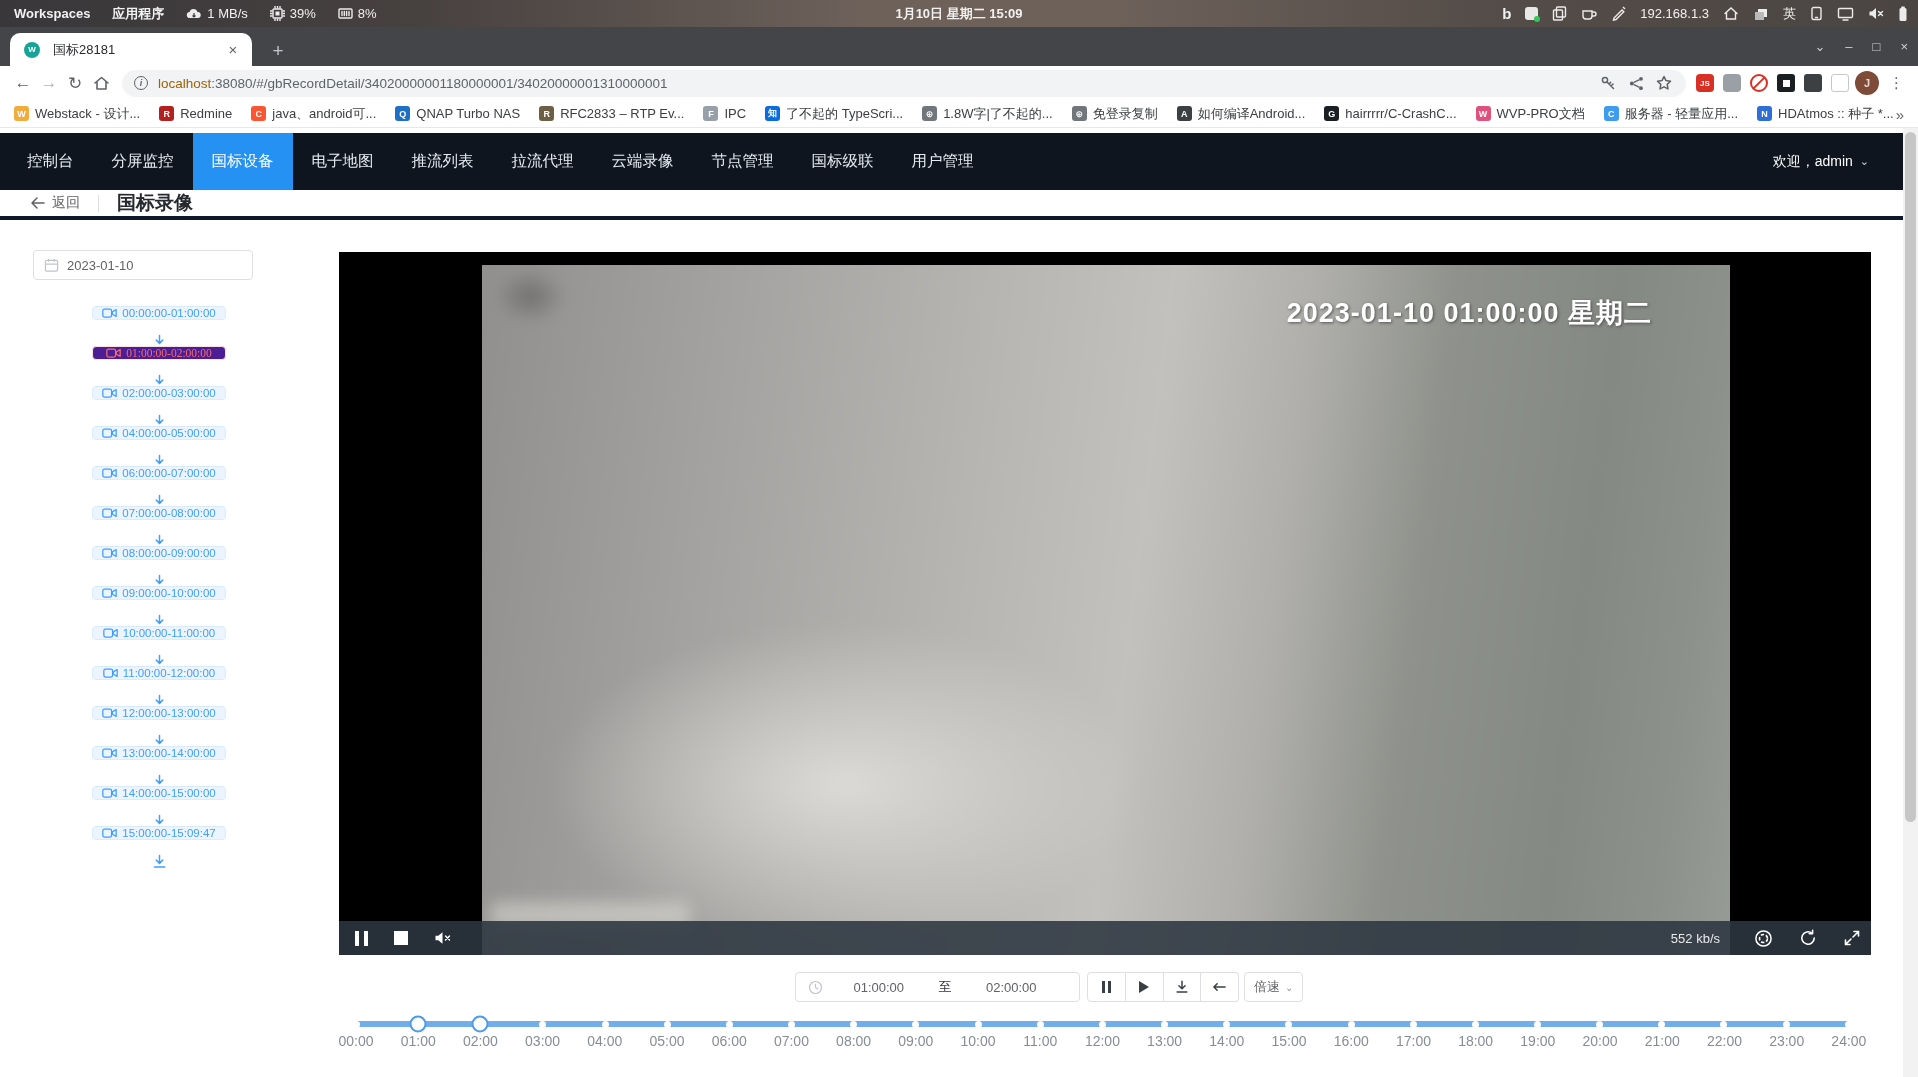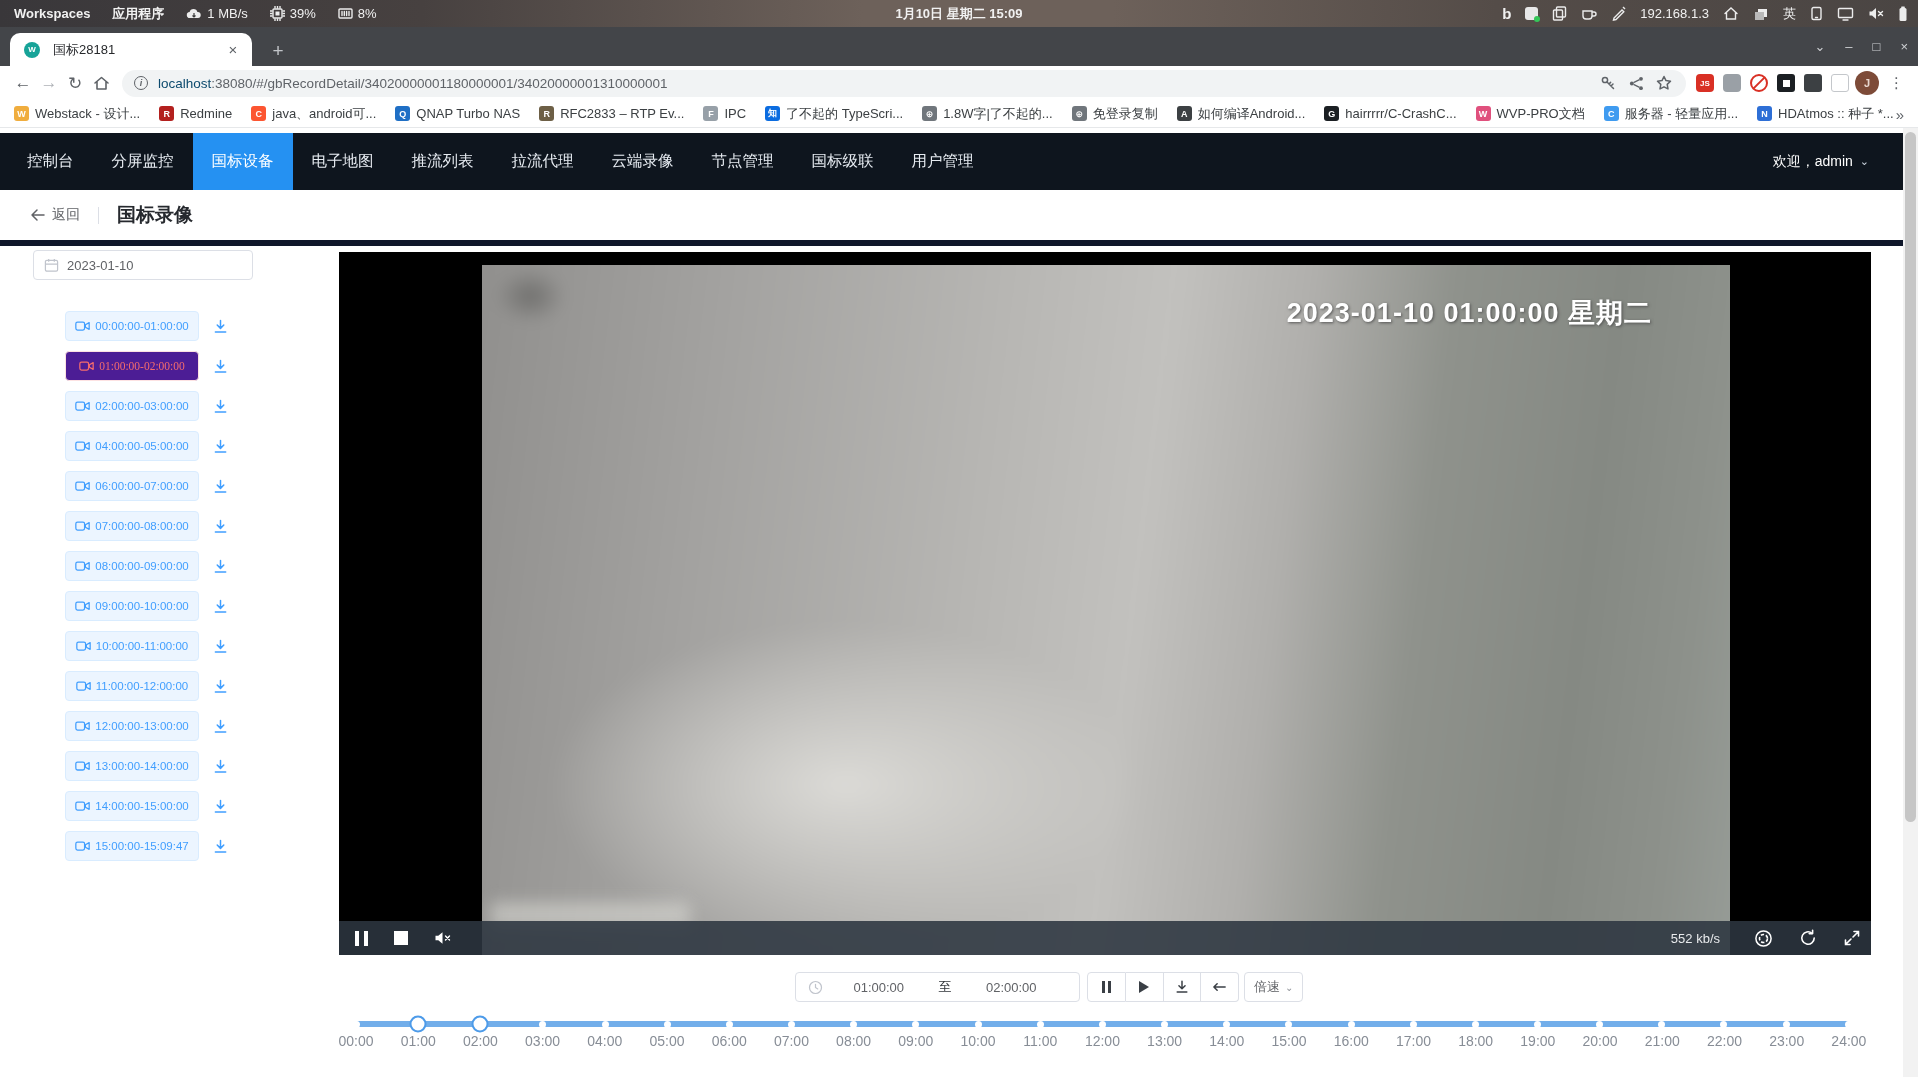--- a/index.html
+++ b/index.html
@@ -35,21 +35,21 @@
   .win-controls { position:absolute; right:10px; top:0; height:39px; display:flex; align-items:center; gap:20px; color:#cfd1d4; font-size:13px; }
 
   
   .toolbar { position:absolute; left:0; top:66px; width:1918px; height:34px; background:#fff; display:flex; align-items:center; padding:0 8px 0 10px; }
   .nav-ic { width:26px; height:26px; display:flex; align-items:center; justify-content:center; font-size:17px; color:#5f6368; }
   .nav-ic.dis { color:#aeb1b6; }
   .omnibox { flex:1; height:27px; background:#f1f3f4; border-radius:14px; margin:0 10px 0 8px; display:flex; align-items:center; padding:0 10px 0 12px; }
   .info-ic { width:14px; height:14px; border:1.4px solid #5f6368; border-radius:50%; color:#5f6368; font-size:9px;
     display:flex; align-items:center; justify-content:center; font-style:italic; font-weight:700; }
   .url { font-size:13.5px; margin-left:10px; flex:1; white-space:nowrap; overflow:hidden; }
-  .url-host { color:#0c4a6e; }
+  .url-host { color:#a16207; }
   .url-rest { color:#5f6368; }
   .omni-ic { width:24px; height:24px; display:flex; align-items:center; justify-content:center; color:#5f6368; margin-left:4px; }
   .ext-row { display:flex; align-items:center; gap:9px; margin-right:6px; }
   .ext { width:18px; height:18px; border-radius:4px; display:flex; align-items:center; justify-content:center; font-size:8px; font-weight:700; color:#fff; }
   .ext-js { background:#d93025; }
   .ext-spy { background:#9aa0a6; }
   .ext-block { background:#fff; border:2px solid #d93025; border-radius:50%; position:relative; }
   .ext-block::after { content:""; position:absolute; left:-1px; top:6px; width:16px; height:2px; background:#d93025; transform:rotate(-45deg); }
   .ext-tm { background:#1b1f23; position:relative; border-radius:3px; }
   .ext-tm::after { content:""; width:7px; height:7px; background:#fff; }
@@ -69,34 +69,34 @@
 
   
   .appnav { position:absolute; left:0; top:133px; width:1903px; height:57px; background:#0e151e; display:flex; align-items:stretch; }
   .appnav ul { list-style:none; display:flex; padding-left:8px; }
   .appnav li { color:#e6ebf1; font-size:15.5px; padding:0 19px; display:flex; align-items:center; cursor:pointer; }
   .appnav li.active { background:#2591f2; color:#fff; }
   .welcome { position:absolute; right:34px; top:0; height:57px; display:flex; align-items:center; color:#fff; font-size:14px; gap:7px; }
   .welcome .chev { font-size:11px; color:#cfd8e2; }
 
   
-  .subheader { position:absolute; left:0; top:190px; width:1903px; height:56px; background:#fff;
-    border-bottom:6px solid #0f172a; display:flex; align-items:center; }
+  .subheader { position:absolute; left:0; top:190px; width:1903px; height:30px; background:#fff;
+    border-bottom:4px solid #0f172a; display:flex; align-items:center; }
   .back { display:flex; align-items:center; gap:7px; margin-left:30px; color:#606266; font-size:14px; }
   .sub-div { width:1px; height:17px; background:#dcdfe6; margin:0 18px; }
   .sub-title { font-size:19px; font-weight:700; color:#26292e; }
 
   
   .sidebar { position:absolute; left:33px; top:250px; width:220px; }
   .date-box { width:220px; height:30px; border:1px solid #dcdfe6; border-radius:4px; background:#fff;
     display:flex; align-items:center; padding:0 10px; gap:8px; }
   .date-box input { border:none; outline:none; background:transparent; font-size:13px; color:#606266; width:150px;
     font-family:inherit; }
   .rec-list { margin-top:26px; }
-  .rec-row { height:40px; display:flex; align-items:center; padding-left:32px; gap:14px; }
+  .rec-row { height:40px; display:flex; align-items:center; padding-left:32px; gap:14px;flex-direction:column; }
   .rec-chip { width:134px; height:30px; border-radius:4px; background:#ecf5ff; border:1px solid #d9ecff; color:#409eff;
     font-size:11.5px; display:flex; align-items:center; justify-content:center; gap:5px; cursor:pointer; white-space:nowrap; }
   .rec-chip.active { background:#4c1d95; border-color:#fde2e2; color:#f56c6c;font-family:Liberation Serif, serif; }
   .rec-dl { color:#409eff; cursor:pointer; display:flex; }
 
   
   .player { position:absolute; left:339px; top:252px; width:1532px; height:703px; background:#000; overflow:hidden; }
   .video { position:absolute; left:143px; top:0; width:1248px; height:703px; overflow:hidden; background:#9b9a98;margin-top:13px; }
   .video-grad { position:absolute; inset:-30px;
     background:

